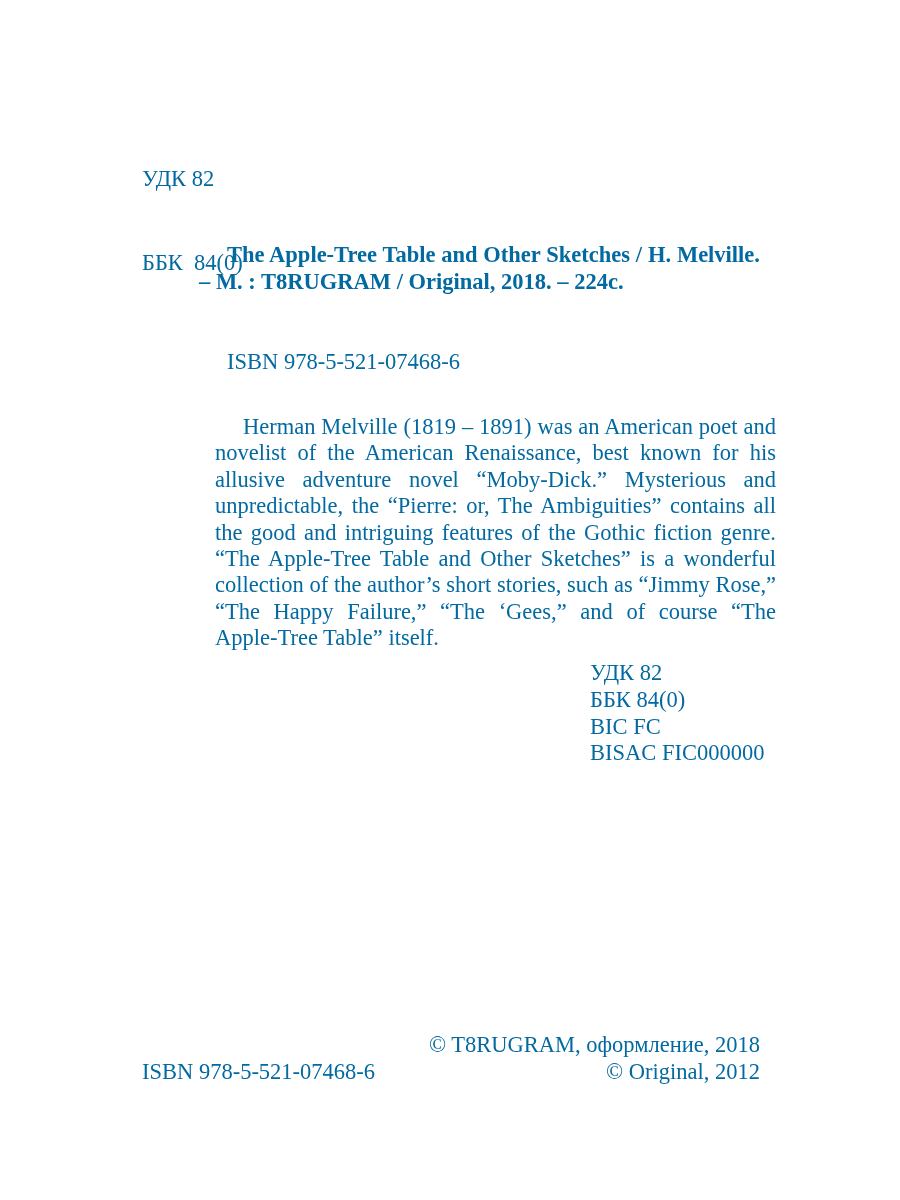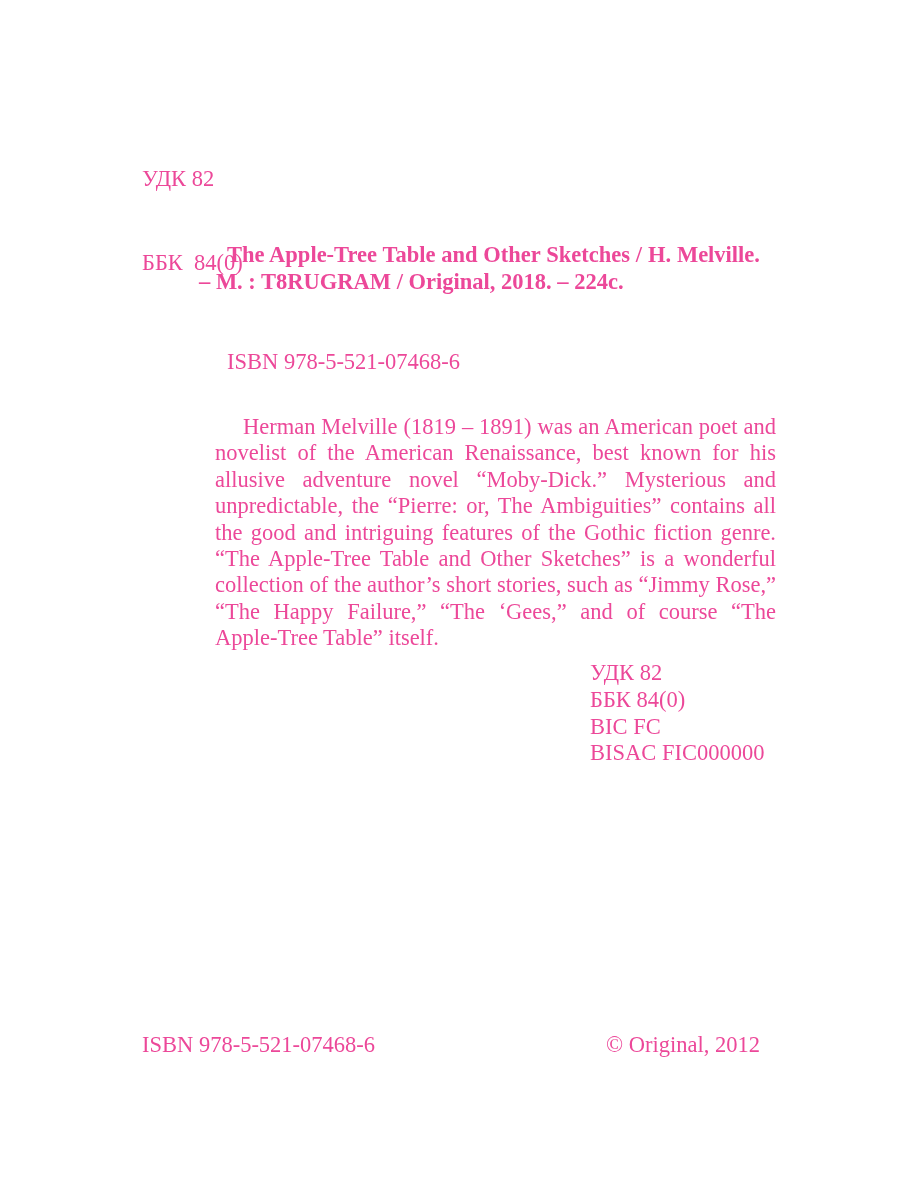--- a/index.html
+++ b/index.html
@@ -6,21 +6,21 @@
     margin: 0;
     padding: 0;
     background: #ffffff;
   }
   .page {
     position: relative;
     width: 900px;
     height: 1200px;
     background: #ffffff;
     font-family: "Liberation Serif", "DejaVu Serif", serif;
-    color: #ec4899;
+    color: #0369a1;
     overflow: hidden;
   }
   .top-codes {
     position: absolute;
     left: 142px;
     top: 109px;
     font-size: 22.5px;
     line-height: 28px;
     white-space: pre-wrap;
   }
@@ -103,19 +103,20 @@
   <p class="annotation">Herman Melville (1819 – 1891) was an American poet and novelist of the American Renaissance, best known for his allusive adventure novel “Moby-Dick.” Mysterious and unpredictable, the “Pierre: or, The Ambiguities” contains all the good and intriguing features of the Gothic fiction genre. “The Apple-Tree Table and Other Sketches” is a wonderful collection of the author’s short stories, such as “Jimmy Rose,” “The Happy Failure,” “The ‘Gees,” and of course “The Apple-Tree Table” itself.</p>
 
   <div class="right-codes">
     <div>УДК 82</div>
     <div>ББК 84(0)</div>
     <div>BIC FC</div>
     <div>BISAC FIC000000</div>
   </div>
 
   <div class="footer">
+    <div class="footer-line-1">© T8RUGRAM, оформление, 2018</div>
     <div class="footer-line-2">
       <span>ISBN 978-5-521-07468-6</span>
       <span>© Original, 2012</span>
     </div>
   </div>
 
 </div>
 
 </body></html>

